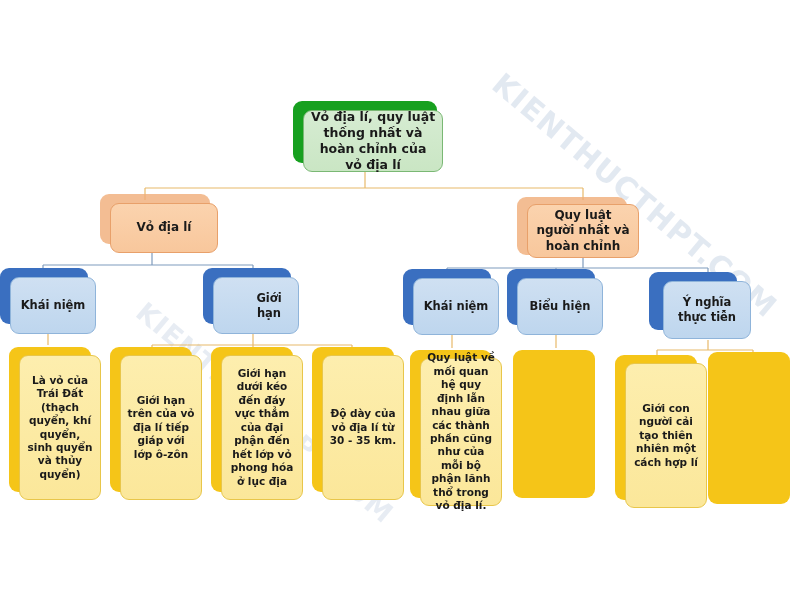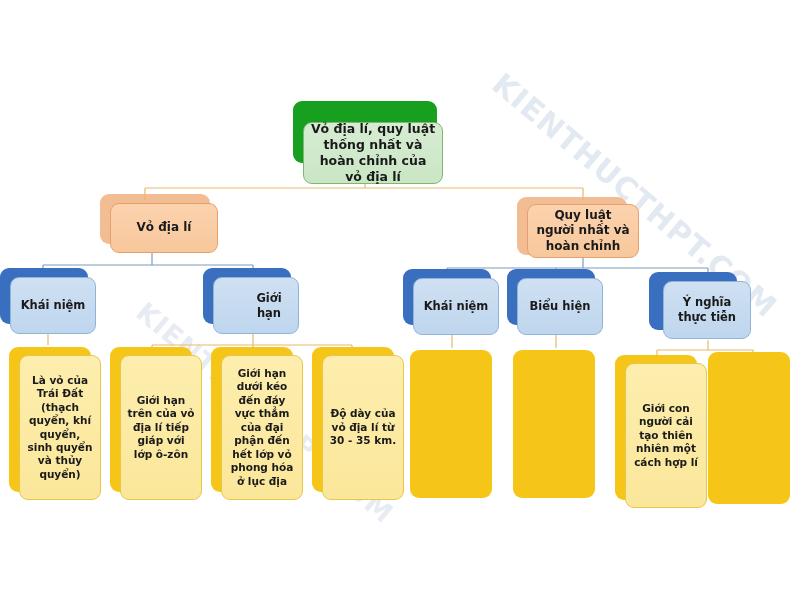--- a/index.html
+++ b/index.html
@@ -132,21 +132,21 @@
       <path d="M556,334 L556,348"></path>
 
       <path d="M708,340 L708,350"></path>
       <path d="M657,350 L753,350"></path>
       <path d="M657,350 L657,358"></path>
       <path d="M753,350 L753,358"></path>
     </g>
   </svg>
 
   <div class="shadow s-root" style="left:293px;top:101px;width:144px;height:62px;"></div>
-  <div class="node n-root" style="left:303px;top:110px;width:140px;height:62px;margin-top:12px;">Vỏ địa lí, quy luật thống nhất và hoàn chỉnh của vỏ địa lí</div>
+  <div class="node n-root" style="left:303px;top:110px;width:140px;height:62px;">Vỏ địa lí, quy luật thống nhất và hoàn chỉnh của vỏ địa lí</div>
 
   <div class="shadow s-l2" style="left:100px;top:194px;width:110px;height:50px;opacity:.8;"></div>
   <div class="node n-l2" style="left:110px;top:203px;width:108px;height:50px;">Vỏ địa lí</div>
 
   <div class="shadow s-l2" style="left:517px;top:197px;width:110px;height:58px;opacity:.8;"></div>
   <div class="node n-l2" style="left:527px;top:204px;width:112px;height:54px;">Quy luật người nhất và hoàn chỉnh</div>
 
   <div class="shadow s-l3" style="left:0px;top:268px;width:88px;height:56px;"></div>
   <div class="node n-l3" style="left:10px;top:277px;width:86px;height:57px;">Khái niệm</div>
 
@@ -168,20 +168,21 @@
   <div class="shadow s-leaf" style="left:110px;top:347px;width:82px;height:145px;"></div>
   <div class="node n-leaf" style="left:120px;top:355px;width:82px;height:145px;">Giới hạn trên của vỏ địa lí tiếp giáp với lớp ô-zôn</div>
 
   <div class="shadow s-leaf" style="left:211px;top:347px;width:82px;height:145px;"></div>
   <div class="node n-leaf" style="left:221px;top:355px;width:82px;height:145px;">Giới hạn dưới kéo đến đáy vực thẳm của đại phận đến hết lớp vỏ phong hóa ở lục địa</div>
 
   <div class="shadow s-leaf" style="left:312px;top:347px;width:82px;height:145px;"></div>
   <div class="node n-leaf" style="left:322px;top:355px;width:82px;height:145px;">Độ dày của vỏ địa lí từ 30 - 35 km.</div>
 
   <div class="shadow s-leaf" style="left:410px;top:350px;width:82px;height:148px;"></div>
+  <div class="node n-leaf" style="left:420px;top:358px;width:82px;height:148px;">Quy luật về mối quan hệ quy định lẫn nhau giữa các thành phần cũng như của mỗi bộ phận lãnh thổ trong vỏ địa lí.</div>
 
   <div class="shadow s-leaf" style="left:513px;top:350px;width:82px;height:148px;"></div>
 
   <div class="shadow s-leaf" style="left:615px;top:355px;width:82px;height:145px;"></div>
   <div class="node n-leaf" style="left:625px;top:363px;width:82px;height:145px;">Giới con người cải tạo thiên nhiên một cách hợp lí</div>
 
   <div class="shadow s-leaf" style="left:708px;top:352px;width:82px;height:152px;"></div>
 
 </div>
 

